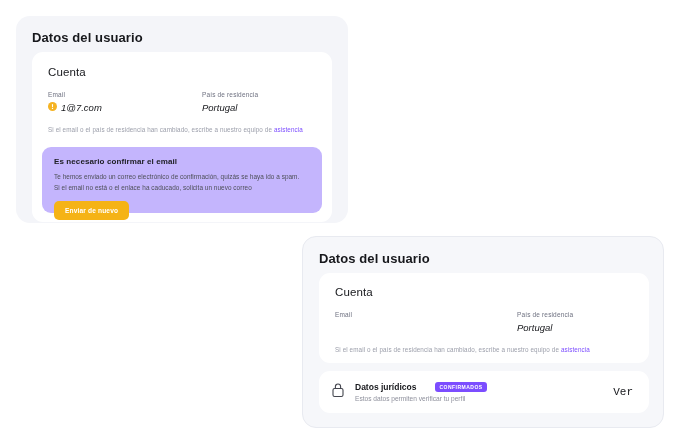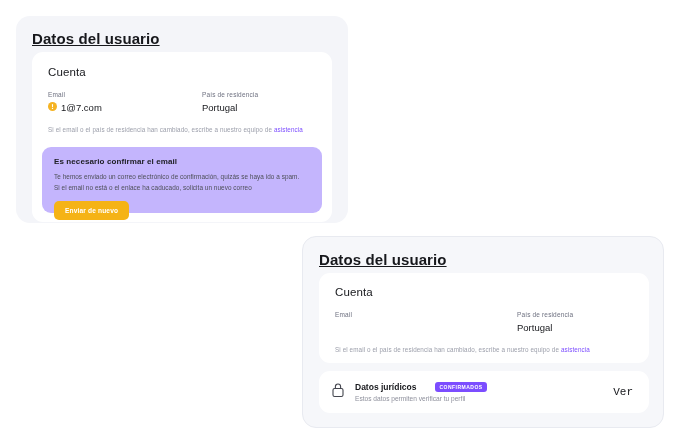--- a/index.html
+++ b/index.html
@@ -38,25 +38,24 @@
   .panel-2 {
     left: 302px;
     top: 236px;
     width: 362px;
     height: 192px;
     background: #f6f7fa;
     border: 1px solid #e8eaf0;
   }
 
   .panel-title {
-    font-size: 15px;
+    font-size: 13px;
     font-weight: bold;
     color: #17181c;
     letter-spacing: 0.1px;
-    text-decoration: underline;
   }
   .panel-1 .panel-title {
     margin: 14px 0 0 16px;
   }
   .panel-2 .panel-title {
     margin: 14px 0 0 16px;
   }
 
   
   .card {
@@ -104,20 +103,21 @@
     color: #6e7180;
     letter-spacing: 0.15px;
     margin-bottom: 4px;
   }
   .field-value {
     font-size: 9.5px;
     color: #17181c;
     display: flex;
     gap: 4px;
     white-space: nowrap;
+    font-style: italic;
   }
 
   .status-dot {
     width: 9px;
     height: 9px;
     border-radius: 50%;
     display: inline-flex;
     align-items: center;
     justify-content: center;
     flex: 0 0 auto;

